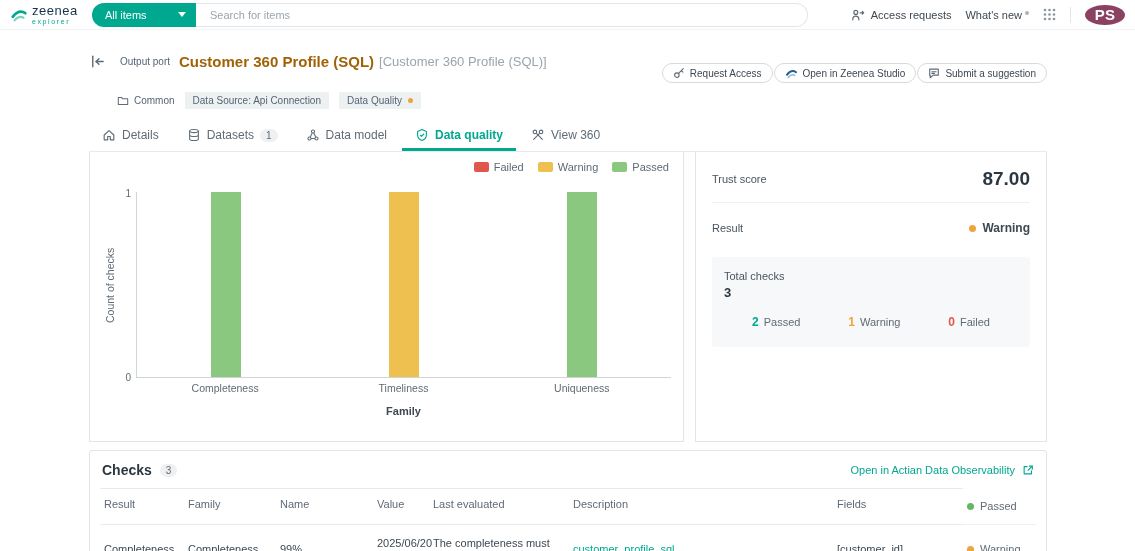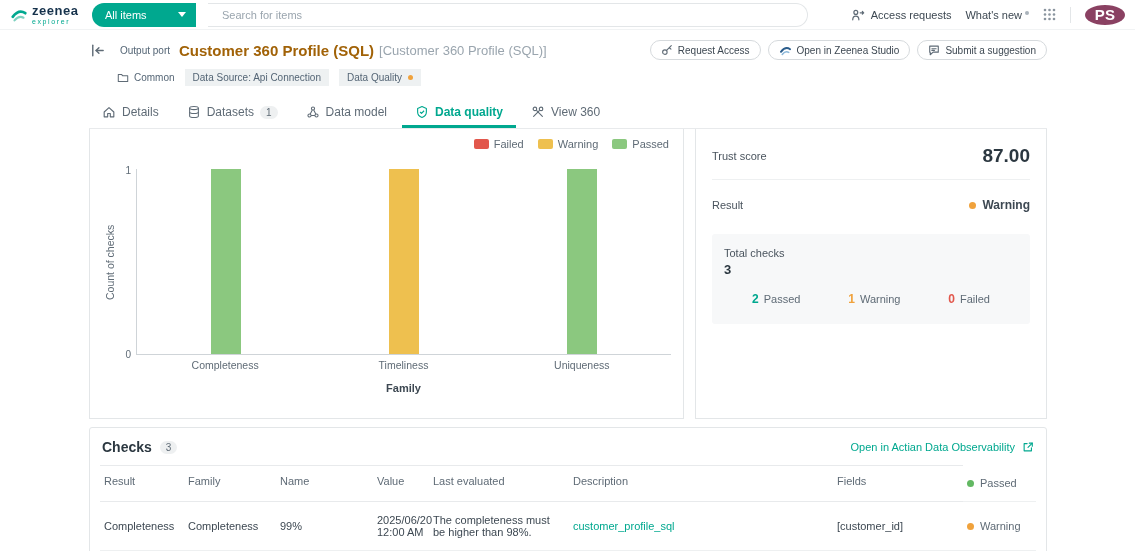--- a/index.html
+++ b/index.html
@@ -4,50 +4,50 @@
 <style>
   * { box-sizing: border-box; margin: 0; padding: 0; }
   html,body { width:1135px; height:551px; overflow:hidden; background:#fff;
     font-family:"Liberation Sans", sans-serif; color:#3d4852; }
 
   
   .topbar { height:30px; display:flex; align-items:center; padding:0 10px; gap:10px;
     border-bottom:1px solid #f1f3f4; background:#fff; }
   .logo { display:flex; align-items:center; gap:4px; width:72px; flex:none; cursor:pointer; }
   .logo-text { display:flex; flex-direction:column; line-height:1; }
-  .logo-name { font-size:13px; font-weight:bold; color:#16324c; letter-spacing:.5px; }
+  .logo-name { font-size:13px; font-weight:normal; color:#16324c; letter-spacing:.5px; }
   .logo-sub { font-size:7px; color:#00a88f; letter-spacing:1.6px; margin-top:1px; }
   .search-group { display:flex; width:716px; flex:none; }
   .scope-pill { background:#00a88f; color:#fff; font-size:11px; height:24px; width:104px;
     display:flex; align-items:center; justify-content:space-between; padding:0 10px 0 13px;
     border:none; border-radius:12px 0 0 12px; cursor:pointer; }
   .caret { width:0; height:0; border-left:4px solid transparent; border-right:4px solid transparent;
     border-top:5px solid #fff; }
   .search-input { flex:1; height:24px; border:1px solid #e3e6e8; border-left:none;
     border-radius:0 12px 12px 0; padding:0 14px; font-size:11px; color:#5f6b76; outline:none;
-    font-family:"Liberation Sans", sans-serif;margin-left:12px; }
+    font-family:"Liberation Sans", sans-serif; }
   .search-input::placeholder { color:#9aa5ae; }
   .topbar-right { margin-left:auto; display:flex; align-items:center; gap:14px; font-size:11px; }
   .top-link { display:flex; align-items:center; gap:6px; color:#3d4852; cursor:pointer; white-space:nowrap; }
   .sup-dot { width:4px; height:4px; border-radius:50%; background:#aab3bb; align-self:flex-start; margin:2px 0 0 -3px; }
   .vdiv { width:1px; height:16px; background:#e3e6e8; }
   .avatar { width:40px; height:20px; border-radius:50%; background:#8a4162; color:#fff;
     font-size:15px; font-weight:bold; display:flex; align-items:center; justify-content:center;
     letter-spacing:.3px; cursor:pointer; }
   .icon { flex:none; display:inline-flex; }
 
   
   .main { padding:10px 88px 0 89px; }
 
   .entity-head-row1 { display:flex; align-items:center; }
   .back-btn { background:none; border:none; color:#5f6b76; cursor:pointer; padding:0; display:flex; }
   .type-label { font-size:10px; color:#546575; margin-left:14px; }
   .entity-title { font-size:15px; font-weight:bold; color:#a16207; margin-left:9px; white-space:nowrap; }
   .entity-subtitle { font-size:13px; color:#9aa5ae; margin-left:5px; white-space:nowrap; }
-  .head-actions { margin-left:auto; display:flex; gap:7px; }
+  .head-actions { margin-left:auto; display:flex; gap:1px;margin-top:23px; }
   .pill-btn { height:20px; display:flex; align-items:center; gap:5px; padding:0 10px;
     border:1px solid #d6dadd; border-radius:10px; background:#fff; font-size:10px; color:#3d4852;
     cursor:pointer; white-space:nowrap; font-family:"Liberation Sans", sans-serif; }
   .entity-head-row2 { display:flex; align-items:center; gap:10px; margin:9px 0 0 28px; font-size:10px; color:#546575; }
   .meta-domain { display:flex; align-items:center; gap:5px; }
   .tag { background:#eef1f2; border-radius:0; padding:3px 8px; display:flex; align-items:center; gap:6px; }
   .tag .dot { width:5px; height:5px; border-radius:50%; }
 
   .tabs { display:flex; gap:2px; margin-top:12px; border-bottom:1px solid #e8eaec; }
   .tab { display:flex; align-items:center; gap:6px; padding:7px 13px 6px; font-size:12px;

